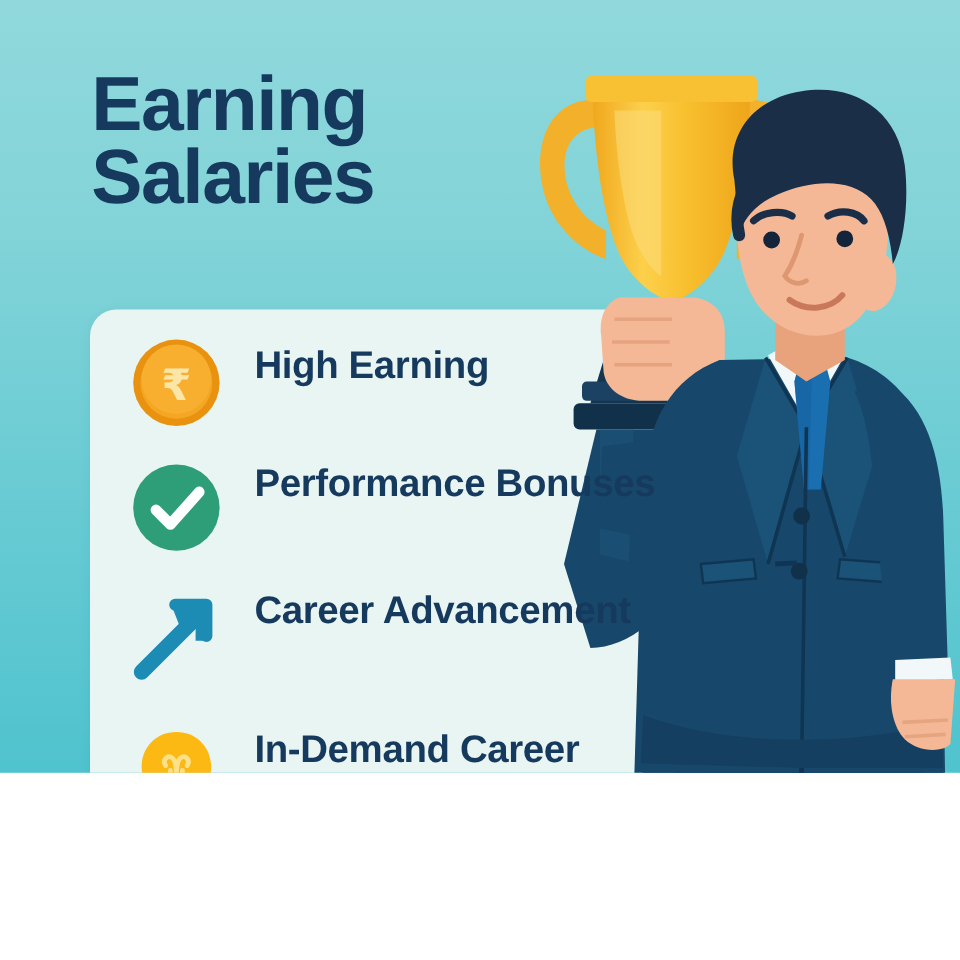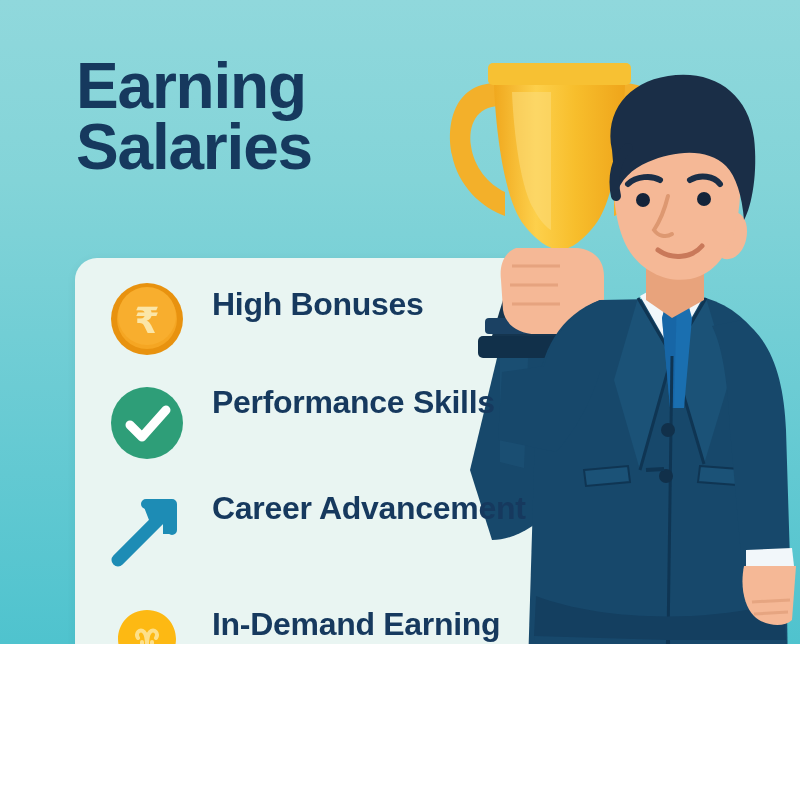--- a/index.html
+++ b/index.html
@@ -228,31 +228,31 @@
 
     <div class="benefit-row r0">
       <div class="benefit-icon">
         <svg viewBox="0 0 78 78" width="78" height="78">
           <circle cx="39" cy="39" r="36" fill="#E8920F"></circle>
           <circle cx="39" cy="39" r="30" fill="#F5A623"></circle>
           <circle cx="39" cy="36" r="29" fill="#F8AE2E"></circle>
           <text x="39" y="53" text-anchor="middle" font-family="'DejaVu Sans', sans-serif" font-size="36" font-weight="bold" fill="#FBE6A8">₹</text>
         </svg>
       </div>
-      <div class="benefit-label">High Bonuses</div>
+      <div class="benefit-label">High Earning</div>
     </div>
 
     <div class="benefit-row r1">
       <div class="benefit-icon">
         <svg viewBox="0 0 78 78" width="78" height="78">
           <circle cx="39" cy="39" r="36" fill="#2E9E78"></circle>
           <path d="M22 41 L34 53 L58 26" fill="none" stroke="#FFFFFF" stroke-width="9" stroke-linecap="round" stroke-linejoin="round"></path>
         </svg>
       </div>
-      <div class="benefit-label">Performance Skills</div>
+      <div class="benefit-label">Performance Bonuses</div>
     </div>
 
     <div class="benefit-row r2">
       <div class="benefit-icon">
         <svg viewBox="0 0 78 78" width="78" height="78">
           <path d="M10 70 L58 22" stroke="#1D8CB5" stroke-width="13" stroke-linecap="round" fill="none"></path>
           <path d="M34 12 L66 12 L66 44 L55 44 L55 30 L41 30 Z" fill="#1D8CB5"></path>
           <path d="M38 14 L64 14 L64 40" fill="none" stroke="#1D8CB5" stroke-width="10" stroke-linejoin="round" stroke-linecap="round"></path>
         </svg>
       </div>
@@ -262,17 +262,17 @@
     <div class="benefit-row r3">
       <div class="benefit-icon">
         <svg viewBox="0 0 78 78" width="78" height="78">
           <path d="M39 4 C21 4 10 18 10 33 C10 44 16 51 21 57 L57 57 C62 51 68 44 68 33 C68 18 57 4 39 4 Z" fill="#FDB913"></path>
           <path d="M30 32 C27 27 32 22 36 26 C39 29 39 36 39 40 M48 32 C51 27 46 22 42 26 C39 29 39 36 39 40" fill="none" stroke="#FDE08A" stroke-width="4" stroke-linecap="round"></path>
           <path d="M34 36 L34 57 M44 36 L44 57" stroke="#FDE08A" stroke-width="4" stroke-linecap="round"></path>
           <rect x="22" y="56" width="34" height="12" rx="3" fill="#15354F"></rect>
           <rect x="28" y="67" width="22" height="9" rx="3" fill="#15354F"></rect>
         </svg>
       </div>
-      <div class="benefit-label">In-Demand Earning</div>
+      <div class="benefit-label">In-Demand Career</div>
     </div>
 
   </div>
 </div>
 
 </body></html>

